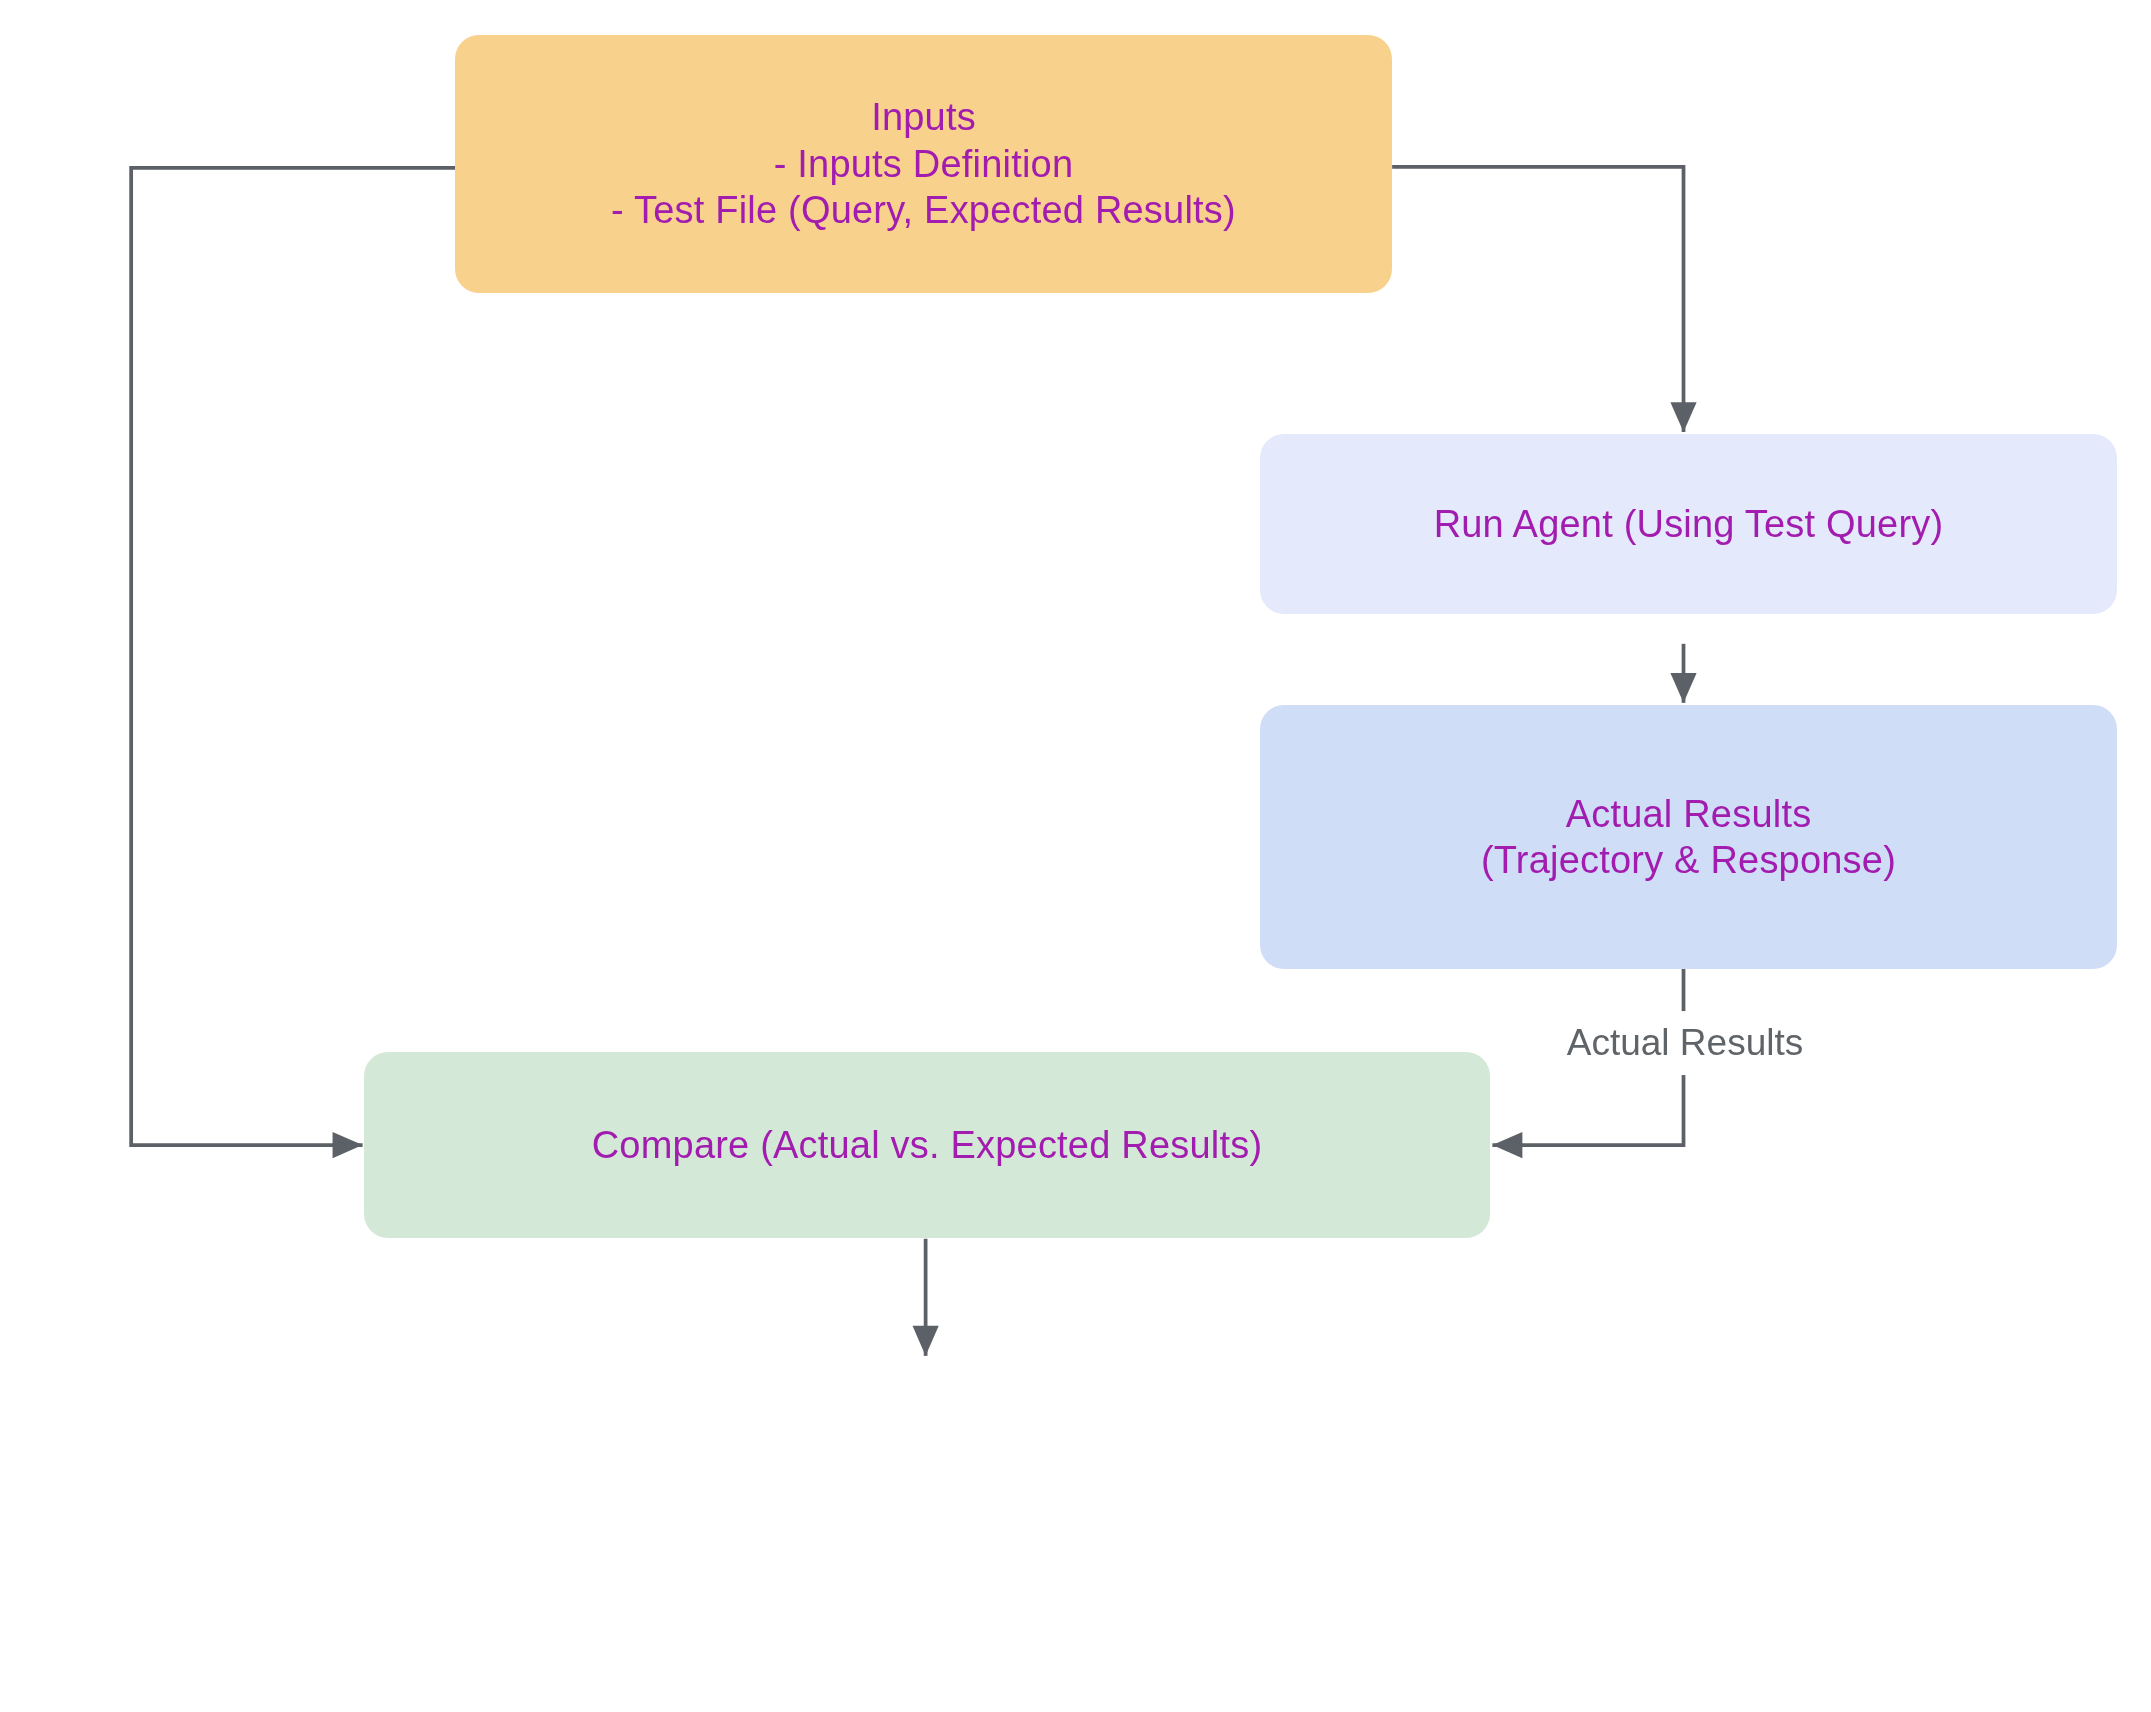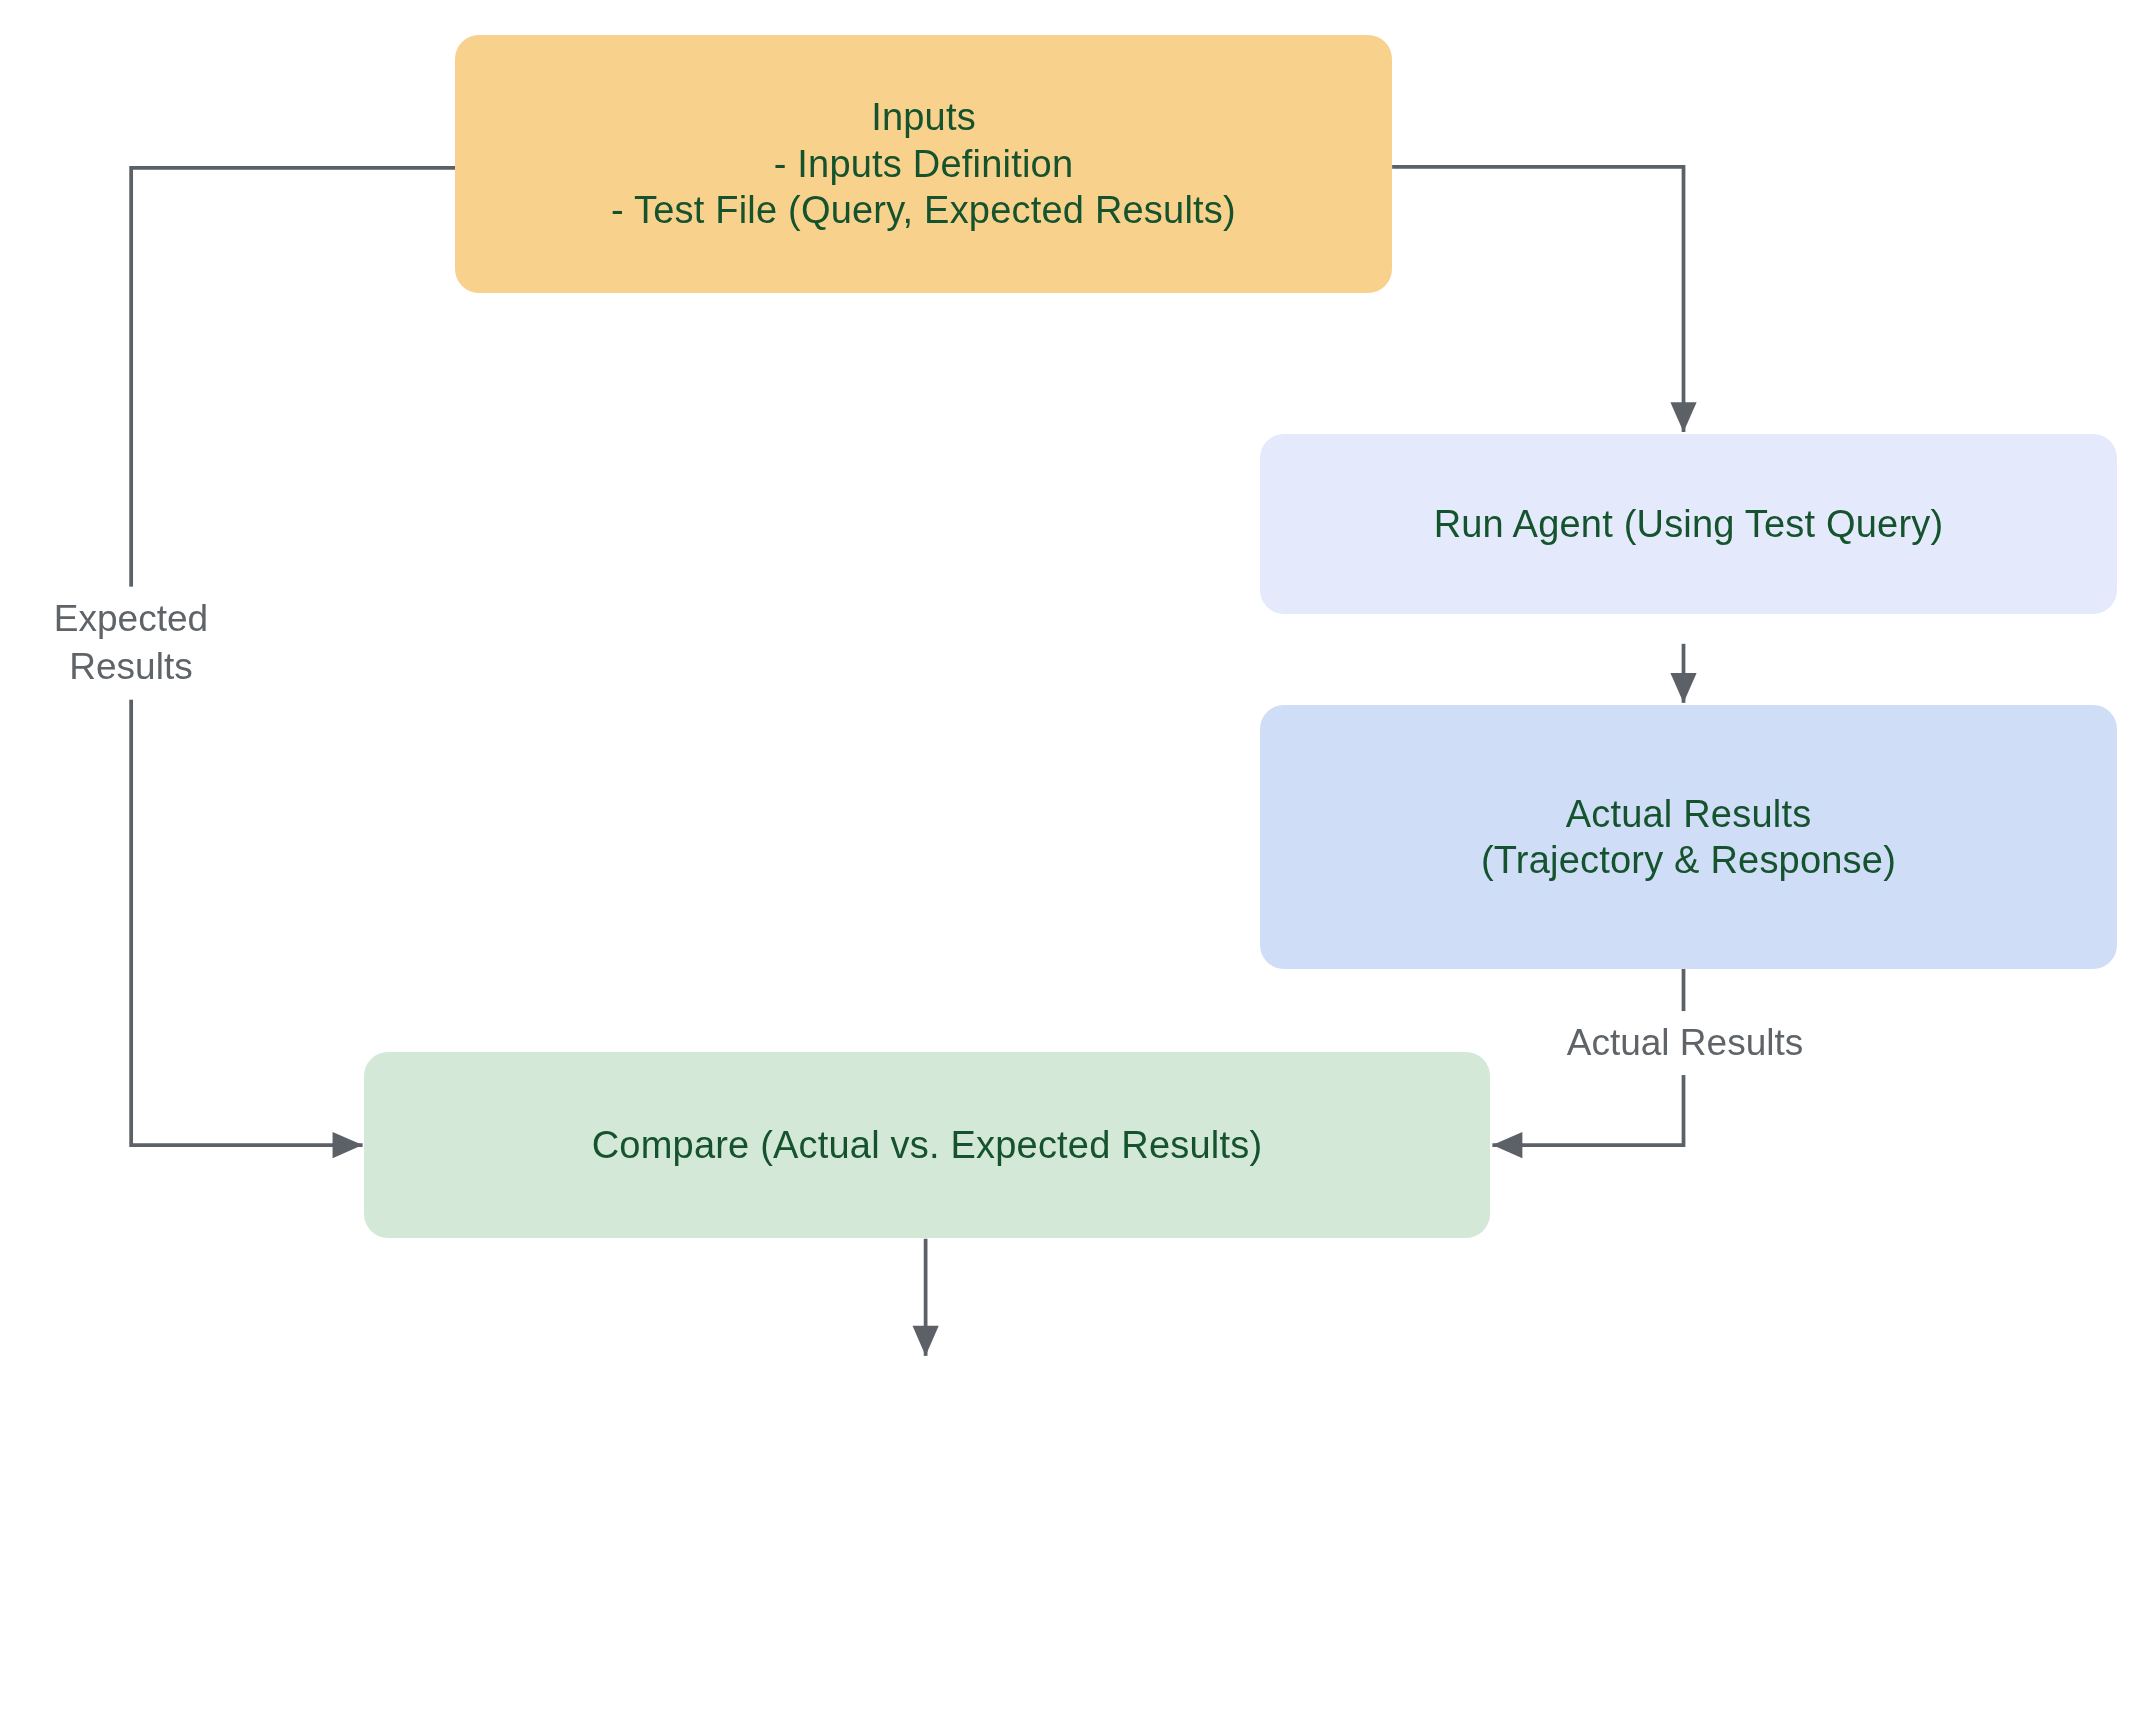--- a/index.html
+++ b/index.html
@@ -26,21 +26,21 @@
     stroke: #5c6167;
     stroke-width: 4;
   }
   .node {
     position: absolute;
     display: flex;
     flex-direction: column;
     align-items: center;
     justify-content: center;
     text-align: center;
-    color: #14532d;
+    color: #a21caf;
     font-size: 38px;
     line-height: 1.22;
     letter-spacing: 0.2px;
   }
   .node.rect { border-radius: 24px; }
   .node.circle { border-radius: 50%; line-height: 1.3; }
   .node-inputs        { left: 455px;  top: 35px;   width: 937px; height: 258px; }
   .node-run-agent     { left: 1260px; top: 434px;  width: 857px;  height: 180px; }
   .node-actual-results{ left: 1260px; top: 705px;  width: 857px;  height: 264px; }
   .node-compare       { left: 364px;  top: 1052px; width: 1126px; height: 186px; }
@@ -90,23 +90,19 @@
   <div class="node rect node-actual-results" style="background: rgb(207, 221, 247);">
     <div>Actual Results</div>
     <div>(Trajectory &amp; Response)</div>
   </div>
 
   <div class="node rect node-compare" style="background: rgb(212, 232, 216); align-items: center;">
     <div>Compare (Actual vs. Expected Results)</div>
   </div>
 
 
-  <div class="edge-label edge-label-expected">
-    <div>Expected</div>
-    <div>Results</div>
-  </div>
 
   <div class="edge-label edge-label-actual">
     <div>Actual Results</div>
   </div>
 
 </div>
 
 
 </body></html>

